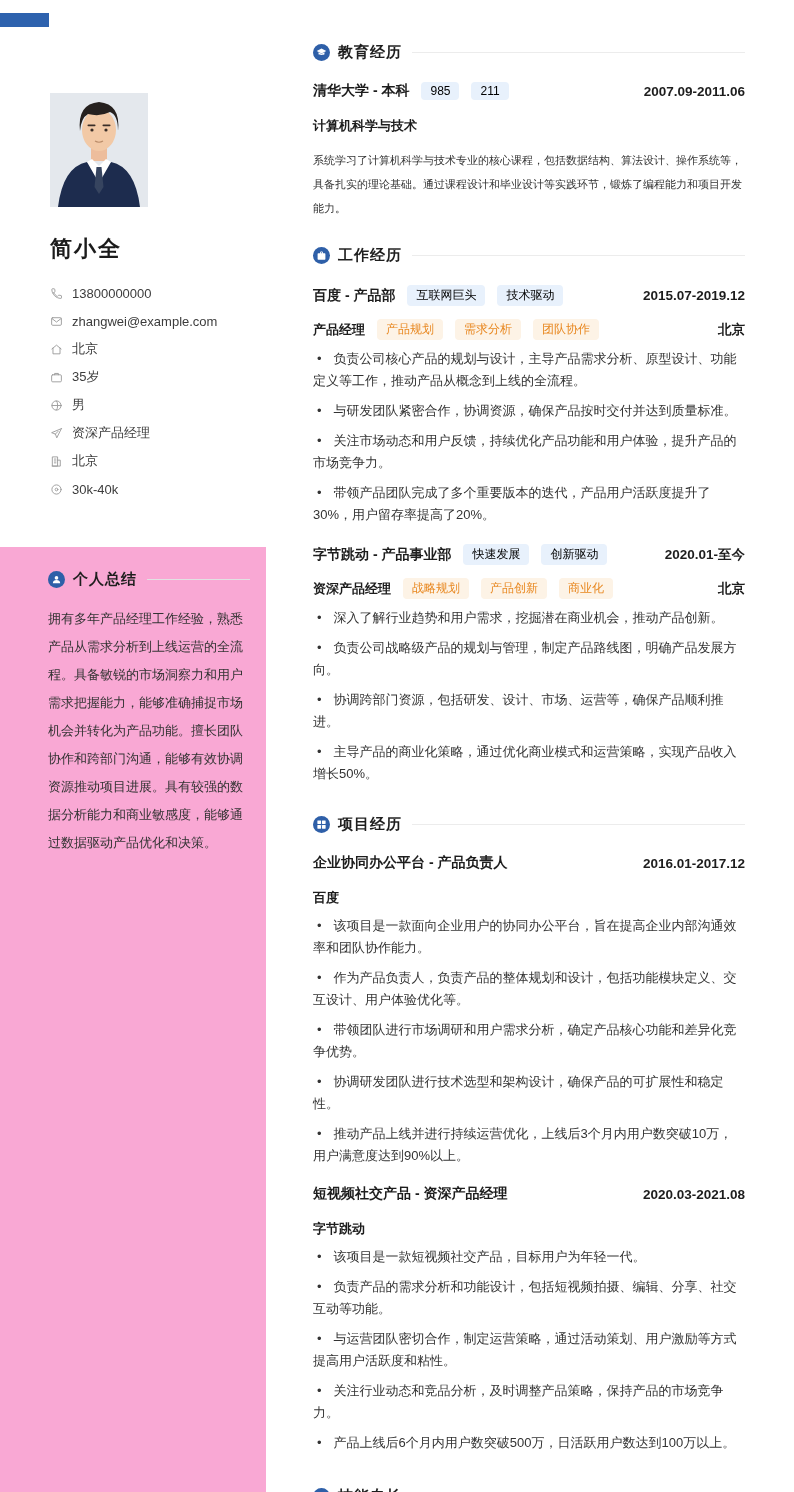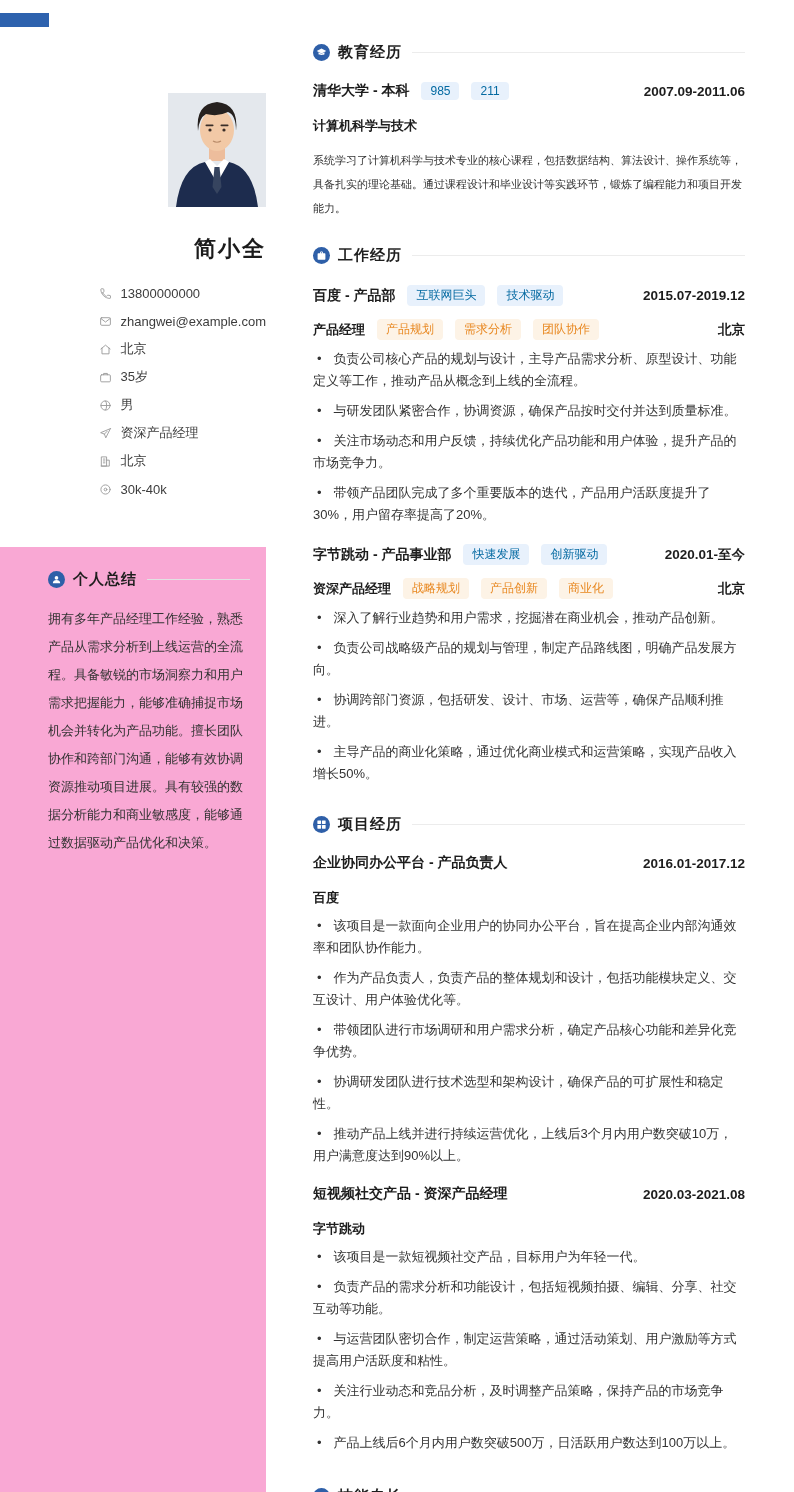--- a/index.html
+++ b/index.html
@@ -4,21 +4,21 @@
 <style>
   * { margin:0; padding:0; box-sizing:border-box; }
   html,body { width:794px; }
   body {
     height:1492px; overflow:hidden; background:#fff;
     font-family:"Liberation Sans","DejaVu Sans",sans-serif; color:#333;
   }
   .page { display:flex; height:1492px; position:relative; }
 
   
-  .left { width:266px; flex:none; display:flex; flex-direction:column; position:relative; background:#fff;align-items:flex-end; }
+  .left { width:266px; flex:none; display:flex; flex-direction:column; position:relative; background:#fff; }
   .corner-bar { position:absolute; top:13px; left:0; width:49px; height:14px; background:#2e62ae; }
   .photo { margin:93px 0 0 50px; width:98px; height:114px; display:block; }
   .name { margin:27px 0 0 50px; font-size:22px; font-weight:bold; color:#1b1b1b; letter-spacing:2px; }
   .contacts { margin:15px 0 0 50px; list-style:none; }
   .contacts li { display:flex; align-items:center; height:28px; font-size:13px; color:#3c3c3c; }
   .cicon { width:13px; height:13px; flex:none; margin-right:9px; display:flex; align-items:center; justify-content:center; }
   .cicon svg { width:13px; height:13px; stroke:#9b9b9b; fill:none; stroke-width:1.7; stroke-linecap:round; stroke-linejoin:round; }
 
   .summary-panel { margin-top:44px; flex:1; background:#f9a8d4; padding:23px 16px 0 48px; }
   .summary-panel .sec-head::after { background:#e2e2e3; }
@@ -36,21 +36,21 @@
   .right { flex:1; padding:43px 49px 0 47px; }
   .section { margin-top:0; }
   .row-line { display:flex; align-items:center; margin-top:20px; }
   .row-line .grow { flex:1; }
   .strong14 { font-size:14px; font-weight:bold; color:#1d1d1d; }
   .strong13 { font-size:13px; font-weight:bold; color:#1d1d1d; }
   .date { font-size:13.5px; font-weight:bold; color:#1d1d1d; }
   .loc { font-size:13.5px; font-weight:bold; color:#1d1d1d; }
 
   .badge { font-size:12px; border-radius:4px; padding:2px 9px; margin-left:12px; white-space:nowrap; }
-  .badge.blue { background:#e8f1fc; color:#0369a1; }
+  .badge.blue { background:#e8f1fc; color:#000000; }
   .badge.orange { background:#fdf3e6; color:#e8871f; }
 
   .para { margin-top:13px; font-size:11px; line-height:24px; color:#333; }
   ul.bullets { list-style:none; margin-top:5px; }
   ul.bullets li { font-size:13px; line-height:22px; margin-top:8px; color:#333; }
   ul.bullets li::before { content:"•"; margin:0 12px 0 4px; color:#333; }
 
   .major-line { margin-top:16px; }
   .company-line { margin-top:15px; }
 

